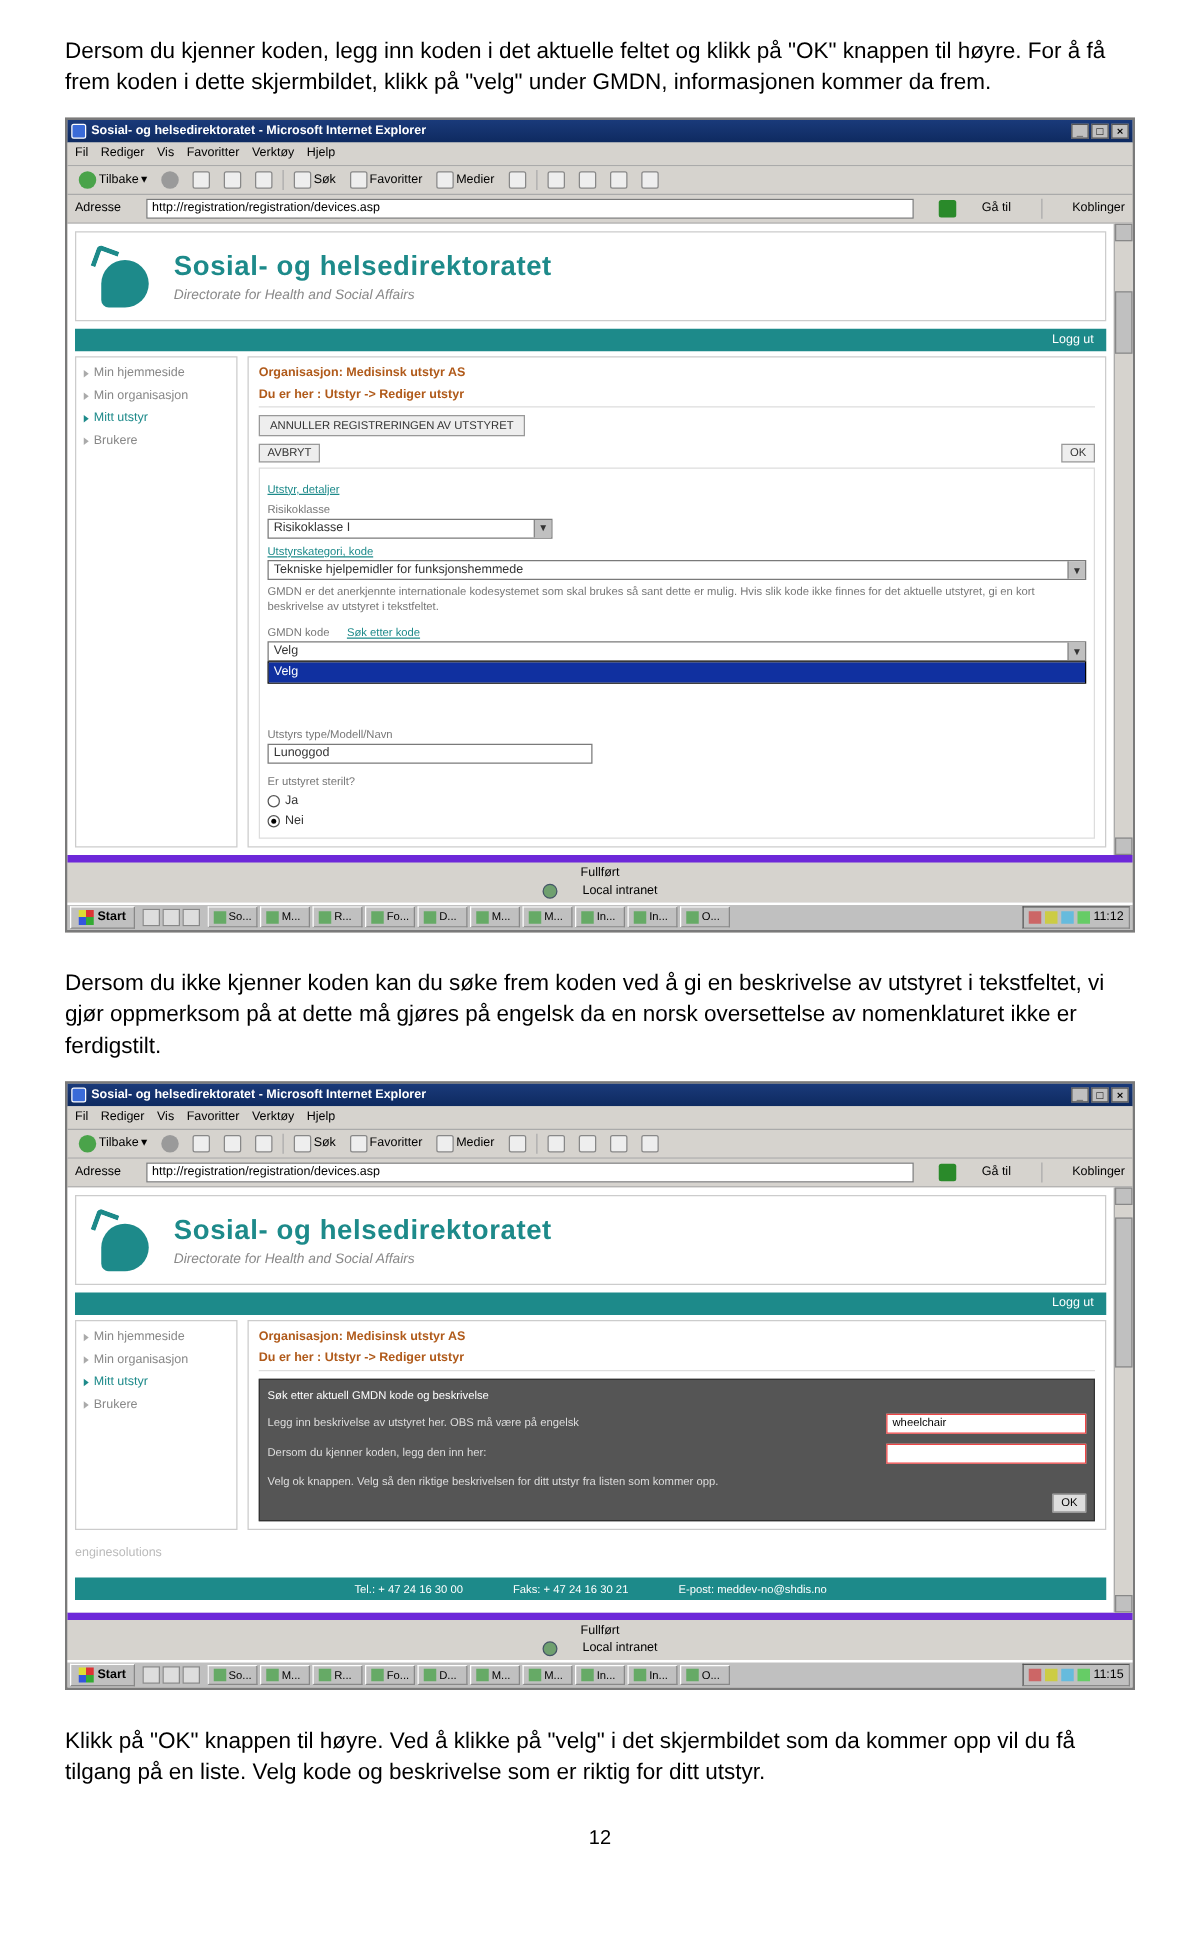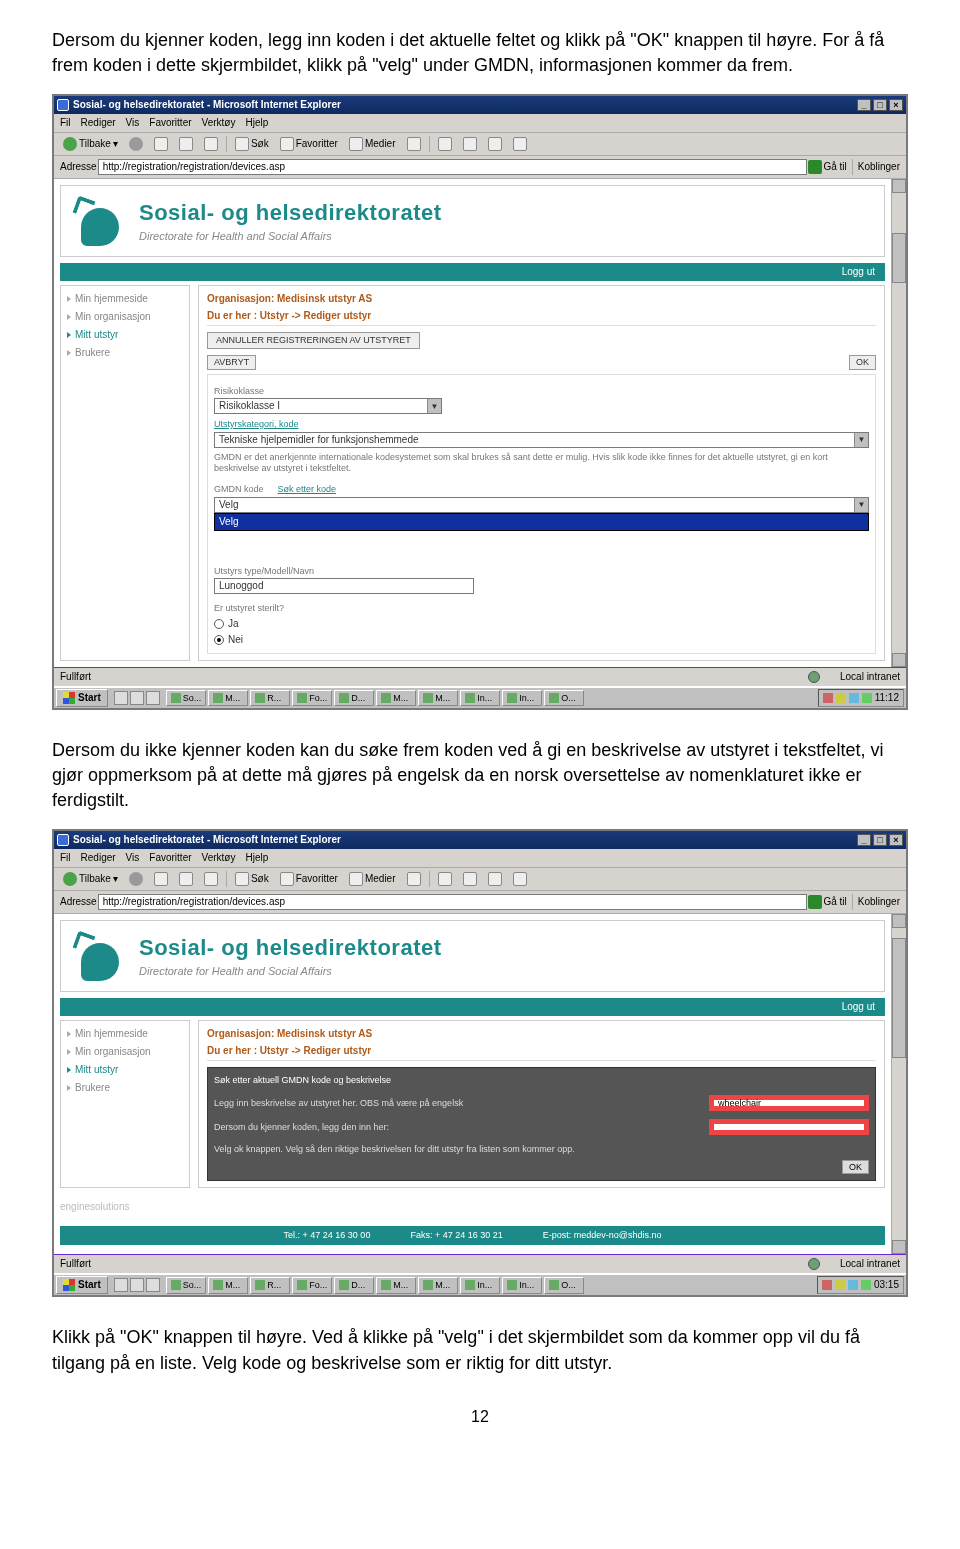--- a/index.html
+++ b/index.html
@@ -31,21 +31,21 @@
   .titlebar .left { display: flex; align-items: center; gap: 4px; }
   .titlebar .ie { width: 12px; height: 12px; background: #3a6bd8; border: 1px solid #fff; border-radius: 2px; }
   .winbtns { display: flex; gap: 2px; }
   .winbtn { width: 14px; height: 12px; background: #c0c0c0; border: 1px solid #555; display:flex;align-items:center;justify-content:center;font-size:9px;line-height:1;color:#000;}
   .menubar { display: flex; gap: 10px; padding: 2px 6px; background: #d6d3ce; border-bottom: 1px solid #aaa; }
   .toolbar { display: flex; align-items: center; gap: 5px; padding: 3px 6px; background: #d6d3ce; border-bottom: 1px solid #aaa; }
   .tbtn { display:flex;align-items:center;gap:2px;padding:1px 3px;}
   .tbtn .circ { width:14px;height:14px;border-radius:50%;background:#4aa34a;display:inline-block;}
   .tbtn .circ.grey { background:#9a9a9a;}
   .tbtn .glyph { width:14px;height:14px;border:1px solid #888;background:#eee;border-radius:2px;display:inline-block;}
-  .addrbar { display:flex;align-items:center;gap:1px;padding:3px 6px;background:#d6d3ce;border-bottom:1px solid #aaa;}
+  .addrbar { display:flex;align-items:center;gap:20px;padding:3px 6px;background:#d6d3ce;border-bottom:1px solid #aaa;}
   .addrinput { flex:1;background:#fff;border:1px solid #7a7a7a;height:16px;padding:0 4px;display:flex;align-items:center;}
   .goarrow{width:14px;height:14px;background:#2a8a2a;border-radius:2px;}
   .content {
     background:#fff; display:flex; min-height: 380px; position:relative;
   }
   .scrollbar-v{width:15px;background:#d6d3ce;border-left:1px solid #aaa;display:flex;flex-direction:column;}
   .scrollbar-v .arrow{height:14px;background:#c0c0c0;border:1px solid #888;}
   .scrollbar-v .track{flex:1;position:relative;}
   .scrollbar-v .thumb{position:absolute;left:0;right:0;top:40px;height:50px;background:#c0c0c0;border:1px solid #888;}
   .page { flex:1; display:flex; flex-direction:column; }
@@ -78,42 +78,42 @@
   .selectmock.full{width:100%;}
   .selectmock .dd{width:14px;height:14px;background:#c0c0c0;border-left:1px solid #888;display:flex;align-items:center;justify-content:center;font-size:8px;}
   .desc{color:#777;font-size:9px;line-height:1.3;margin:4px 0;}
   .dropdown-open{border:1px solid #000;margin-top:0;}
   .dropdown-open .opt{padding:1px 4px;background:#fff;}
   .dropdown-open .opt.hl{background:#1030a0;color:#fff;}
   .inputmock{border:1px solid #7a7a7a;background:#fff;height:16px;padding:0 4px;display:flex;align-items:center;margin-top:1px;}
   .radiorow{display:flex;align-items:center;gap:4px;margin-top:2px;}
   .radio{width:10px;height:10px;border:1px solid #555;border-radius:50%;display:inline-block;position:relative;}
   .radio.on::after{content:"";position:absolute;inset:2px;background:#000;border-radius:50%;}
-  .statusbar{display:flex;align-items:center;justify-content:space-between;background:#d6d3ce;border-top:1px solid #6d28d9;padding:2px 6px;font-size:10px;}
+  .statusbar{display:flex;align-items:center;justify-content:space-between;background:#d6d3ce;border-top:6px solid #6d28d9;padding:2px 18px;font-size:10px;flex-direction:column;}
   .statusbar .zone{display:flex;align-items:center;gap:20px;}
   .statusbar .globe{width:12px;height:12px;background:#6fa06f;border-radius:50%;border:1px solid #456;}
   .taskbar{display:flex;align-items:center;background:#c0c0c0;border-top:2px solid #fff;height:22px;padding:0 2px;gap:2px;}
   .startbtn{display:flex;align-items:center;gap:3px;background:#c0c0c0;border:1px solid #888;border-top-color:#fff;border-left-color:#fff;padding:1px 6px;font-weight:bold;font-size:10px;}
   .winflag{width:12px;height:12px;background:conic-gradient(#d33 0 25%,#3a3 0 50%,#35d 0 75%,#dd3 0);}
   .tray{display:flex;gap:2px;margin-left:4px;}
   .tray .ic{width:14px;height:14px;background:#ddd;border:1px solid #888;}
   .tasks{display:flex;gap:2px;flex:1;overflow:hidden;margin-left:4px;}
   .taskbtn{background:#c0c0c0;border:1px solid #888;border-top-color:#fff;border-left-color:#fff;padding:1px 4px;font-size:9px;white-space:nowrap;min-width:40px;display:flex;align-items:center;gap:2px;}
   .taskbtn .ti{width:10px;height:10px;background:#6a6;}
   .systray{display:flex;align-items:center;gap:3px;border:1px solid #888;border-top-color:#555;border-left-color:#555;padding:1px 4px;font-size:10px;}
   .systray .si{width:10px;height:10px;background:#cc4;}
   .systray .si.b{background:#6bd;}
   .systray .si.g{background:#6c6;}
   .systray .si.r{background:#c66;}
 
   
   .darkpanel{background:#555;color:#ddd;border:1px solid #333;padding:6px;font-size:9px;}
   .darkpanel .dlbl{color:#fff;margin-bottom:2px;}
   .darkpanel .drow{display:flex;align-items:center;gap:8px;margin:8px 0;}
-  .dinput{flex:0 0 160px;background:#fff;color:#000;border:5px solid #ef4444;height:16px;padding:0 4px;display:flex;align-items:center;}
+  .dinput{flex:0 0 160px;background:#fff;color:#000;border:1px solid #ef4444;height:16px;padding:0 4px;display:flex;align-items:center;}
   .okright{display:flex;justify-content:flex-end;margin-top:4px;}
   .footerbar{background:#1d8a8a;color:#fff;display:flex;justify-content:center;gap:40px;padding:3px 0;font-size:9px;margin:6px 6px 0 6px;}
   .engines{color:#bbb;font-size:10px;margin:6px;}
 
   .pagenum{ text-align:center;font-size:16px;margin-top:30px;}
 </style>
 </head>
 <body>
 
 <p class="para">Dersom du kjenner koden, legg inn koden i det aktuelle feltet og klikk på "OK" knappen til høyre. For å få frem koden i dette skjermbildet, klikk på "velg" under GMDN, informasjonen kommer da frem.</p>
@@ -231,20 +231,21 @@
         </div>
         <div class="mainpanel">
           <div class="orgline">Organisasjon: Medisinsk utstyr AS</div>
           <div class="crumb">Du er her : Utstyr -&gt; Rediger utstyr</div>
           <div class="wide-btn">ANNULLER REGISTRERINGEN AV UTSTYRET</div>
           <div class="row2">
             <span class="smbtn">AVBRYT</span>
             <span class="smbtn">OK</span>
           </div>
           <div style="border:1px solid #ddd;padding:6px;">
+            <div class="lbl link">Utstyr, detaljer</div>
             <div class="lbl">Risikoklasse</div>
             <div class="selectmock">
                 <span>Risikoklasse I</span>
                 <span class="dd">▼</span>
               </div>
             <div class="lbl link">Utstyrskategori, kode</div>
             <div class="selectmock full">
                 <span>Tekniske hjelpemidler for funksjonshemmede</span>
                 <span class="dd">▼</span>
               </div>
@@ -564,20 +565,20 @@
       <span class="taskbtn">
           <span class="ti"></span>
           <span>O...</span>
         </span>
     </span>
     <span class="systray">
       <span class="si r"></span>
       <span class="si"></span>
       <span class="si b"></span>
       <span class="si g"></span>
-      <span>03:15</span>
+      <span>11:15</span>
     </span>
   </div>
 </div>
 
 <p class="para">Klikk på "OK" knappen til høyre. Ved å klikke på "velg" i det skjermbildet som da kommer opp vil du få tilgang på en liste. Velg kode og beskrivelse som er riktig for ditt utstyr.</p>
 
 <div class="pagenum">12</div>
 
 </body></html>

